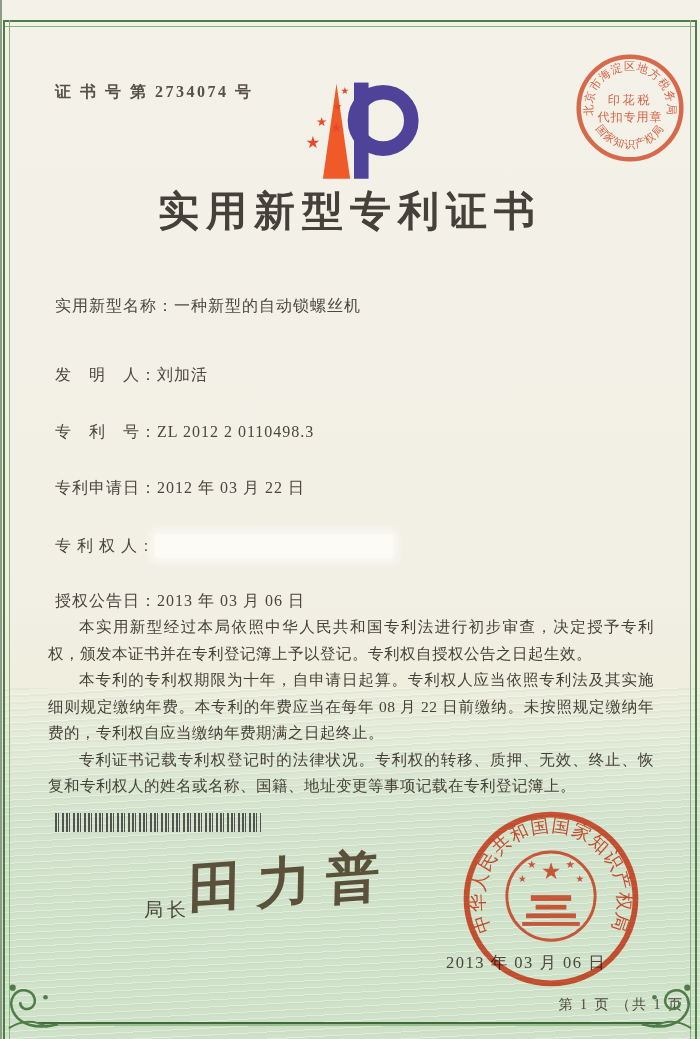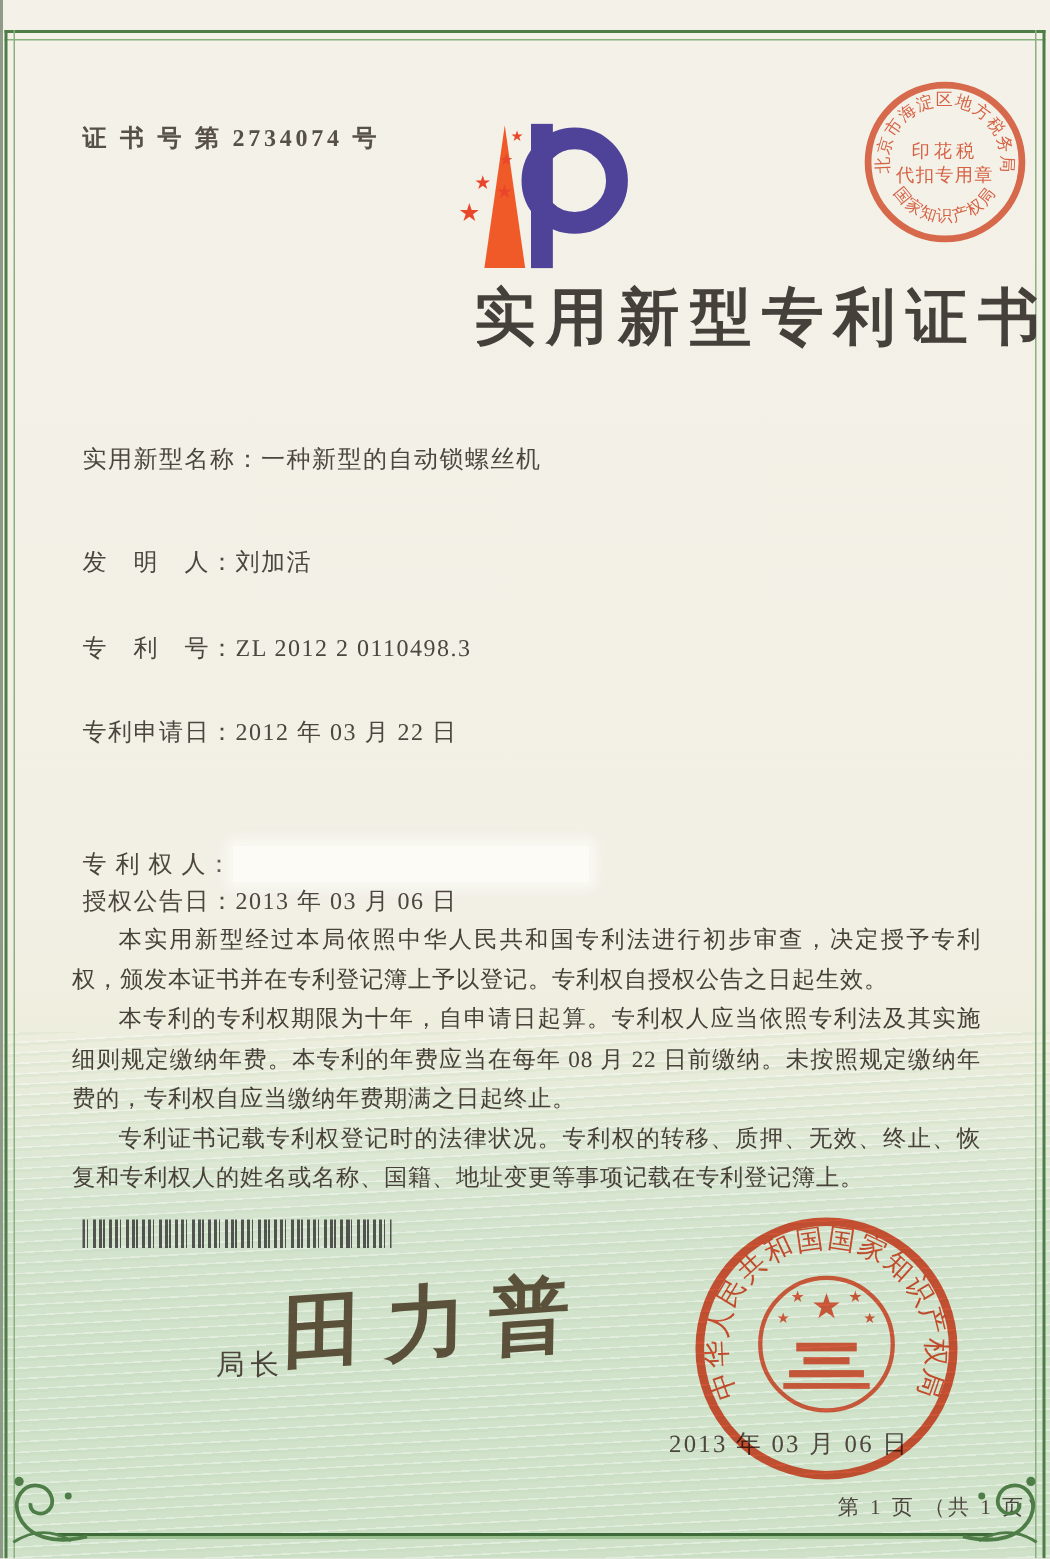--- a/index.html
+++ b/index.html
@@ -19,21 +19,21 @@
   .frame-right{position:absolute;right:3px;top:20px;bottom:0;width:4px;
     border-right:2px solid #4e7d48;border-left:1px solid #8ab07f;}
   .bottom-line{position:absolute;left:38px;right:38px;top:1022px;height:4px;
     background:linear-gradient(180deg,#3f6b3a 0 2px,#9bc08f 2px 4px);}
   .corner-orn{position:absolute;width:58px;height:54px;top:978px;}
   .corner-orn.left{left:3px;}
   .corner-orn.right{right:3px;transform:scaleX(-1);}
   .cert-no{position:absolute;left:55px;top:82px;font-size:16px;letter-spacing:2.5px;color:#565049;font-weight:bold;}
   .tax-stamp{position:absolute;left:558px;top:36px;width:144px;height:144px;mix-blend-mode:multiply;opacity:.92;}
   .logo{position:absolute;left:286px;top:76px;width:136px;height:120px;}
-  .title{position:absolute;left:0;right:0;top:184px;text-align:right;
+  .title{position:absolute;left:0;right:0;top:184px;text-align:center;
     font-size:41px;font-weight:bold;letter-spacing:7px;color:#45403a;}
   .frow{position:absolute;left:55px;width:610px;font-size:16px;color:#4c463e;letter-spacing:1px;white-space:nowrap;}
   .frow .lab{display:inline-block;}
   .redact{display:inline-block;width:238px;height:24px;vertical-align:-7px;
     background:rgba(252,251,247,0.96);box-shadow:0 0 8px 5px rgba(250,249,244,0.9);border-radius:2px;}
   .bodytext{position:absolute;left:48px;width:606px;top:614px;font-size:15.5px;
     line-height:26.5px;color:#474139;text-align:justify;letter-spacing:0.5px;}
   .bodytext p{margin:0;text-indent:2em;}
   .barcode{position:absolute;left:55px;top:813px;width:206px;height:19px;opacity:.85;
     background:repeating-linear-gradient(90deg,#3a3a38 0 2px,transparent 2px 3px,#3a3a38 3px 4px,transparent 4px 7px,#3a3a38 7px 9px,transparent 9px 11px);}
@@ -92,21 +92,21 @@
   </div>
   <div class="frow" style="top:365px">
     <span class="lab">发　明　人：</span><span>刘加活</span>
   </div>
   <div class="frow" style="top:422px">
     <span class="lab">专　利　号：</span><span>ZL 2012 2 0110498.3</span>
   </div>
   <div class="frow" style="top:478px">
     <span class="lab">专利申请日：</span><span>2012 年 03 月 22 日</span>
   </div>
-  <div class="frow" style="top:564px">
+  <div class="frow" style="top:534px">
     <span class="lab">专 利 权 人：</span><span class="redact"></span>
   </div>
   <div class="frow" style="top:591px">
     <span class="lab">授权公告日：</span><span>2013 年 03 月 06 日</span>
   </div>
 
   <div class="bodytext">
     <p>本实用新型经过本局依照中华人民共和国专利法进行初步审查，决定授予专利权，颁发本证书并在专利登记簿上予以登记。专利权自授权公告之日起生效。</p>
     <p>本专利的专利权期限为十年，自申请日起算。专利权人应当依照专利法及其实施细则规定缴纳年费。本专利的年费应当在每年 08 月 22 日前缴纳。未按照规定缴纳年费的，专利权自应当缴纳年费期满之日起终止。</p>
     <p>专利证书记载专利权登记时的法律状况。专利权的转移、质押、无效、终止、恢复和专利权人的姓名或名称、国籍、地址变更等事项记载在专利登记簿上。</p>

